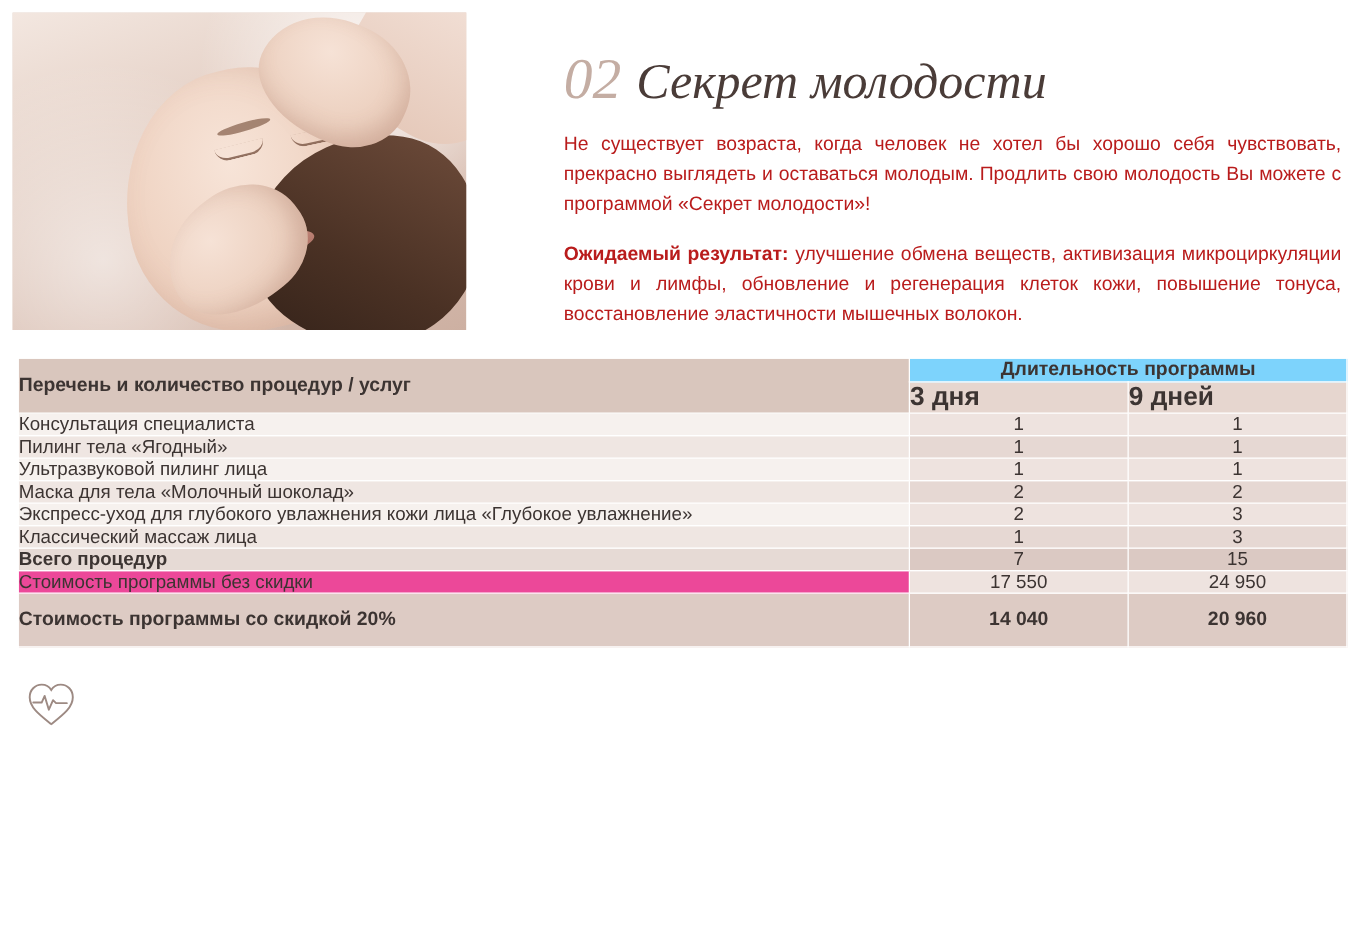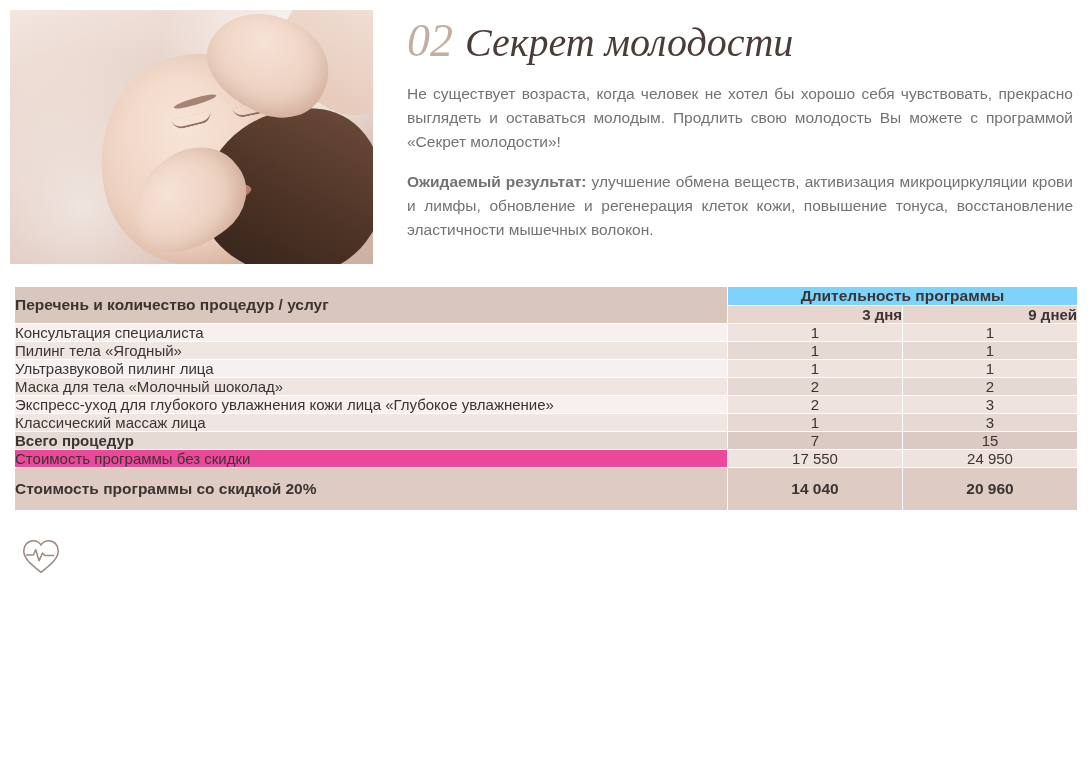--- a/index.html
+++ b/index.html
@@ -18,22 +18,23 @@
   .page {
     position: relative;
     width: 1091px;
     height: 760px;
     box-sizing: border-box;
   }
 
   
   .top {
     display: flex;
-    align-items: flex-start;
+    align-items: flex-end;
     padding: 10px 18px 0 10px;
+    gap: 44px;
   }
   .photo {
     width: 363px;
     height: 254px;
     flex: 0 0 363px;
     position: relative;
     overflow: hidden;
     background: #e8d9d2;
   }
   
@@ -135,21 +136,21 @@
     font-family: "Liberation Serif", serif;
     font-style: italic;
     font-size: 40px;
     color: #4a3c38;
     line-height: 1;
   }
   .para {
     font-size: 15.5px;
     line-height: 1.55;
     text-align: justify;
-    color: #737373;
+    color: #b91c1c;
     margin: 0 0 16px 0;
     max-width: 690px;
   }
   .para.last { margin-bottom: 0; }
   .para b { font-weight: bold; }
 
   
   .table-wrap {
     margin: 22px 14px 0 14px;
   }
@@ -181,23 +182,23 @@
     color: #3c3432;
     font-weight: bold;
     text-align: center;
     padding: 11px 6px;
     font-size: 15.5px;
   }
   .hdr-sub {
     background: #e6d6cf;
     color: #3c3432;
     font-weight: bold;
-    text-align: right;
+    text-align: left;
     padding: 10px 6px;
-    font-size: 15px;
+    font-size: 21px;
   }
   .row-label {
     padding: 9px 26px;
     text-align: left;
     font-size: 15px;
   }
   .row-val {
     text-align: center;
     padding: 9px 6px;
     font-size: 15px;

